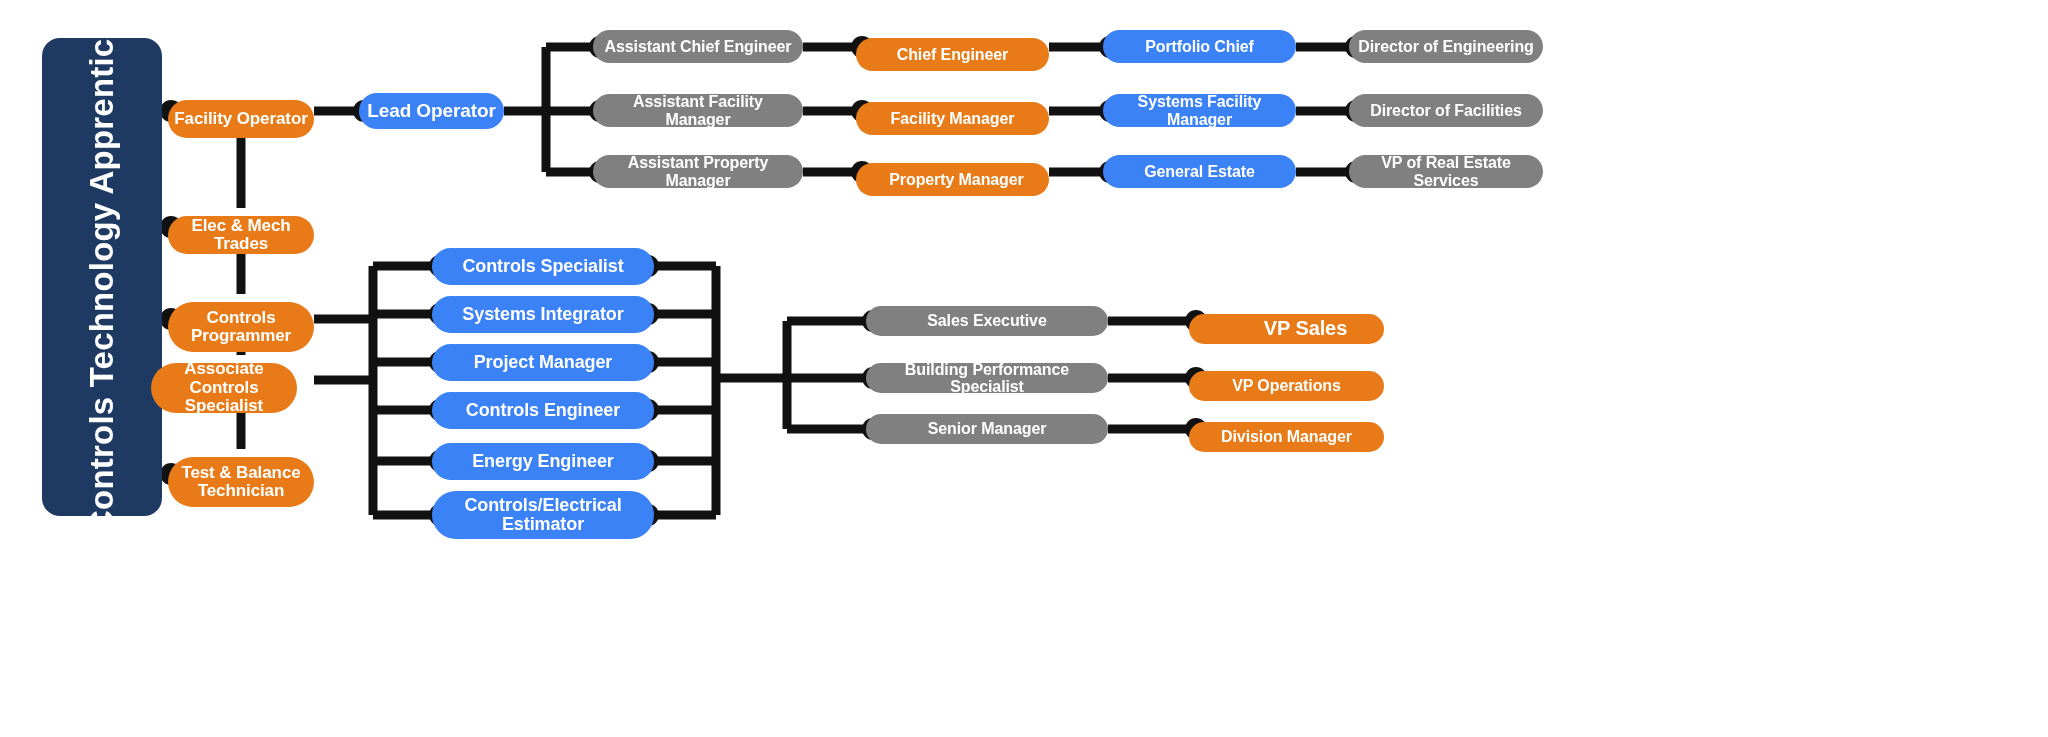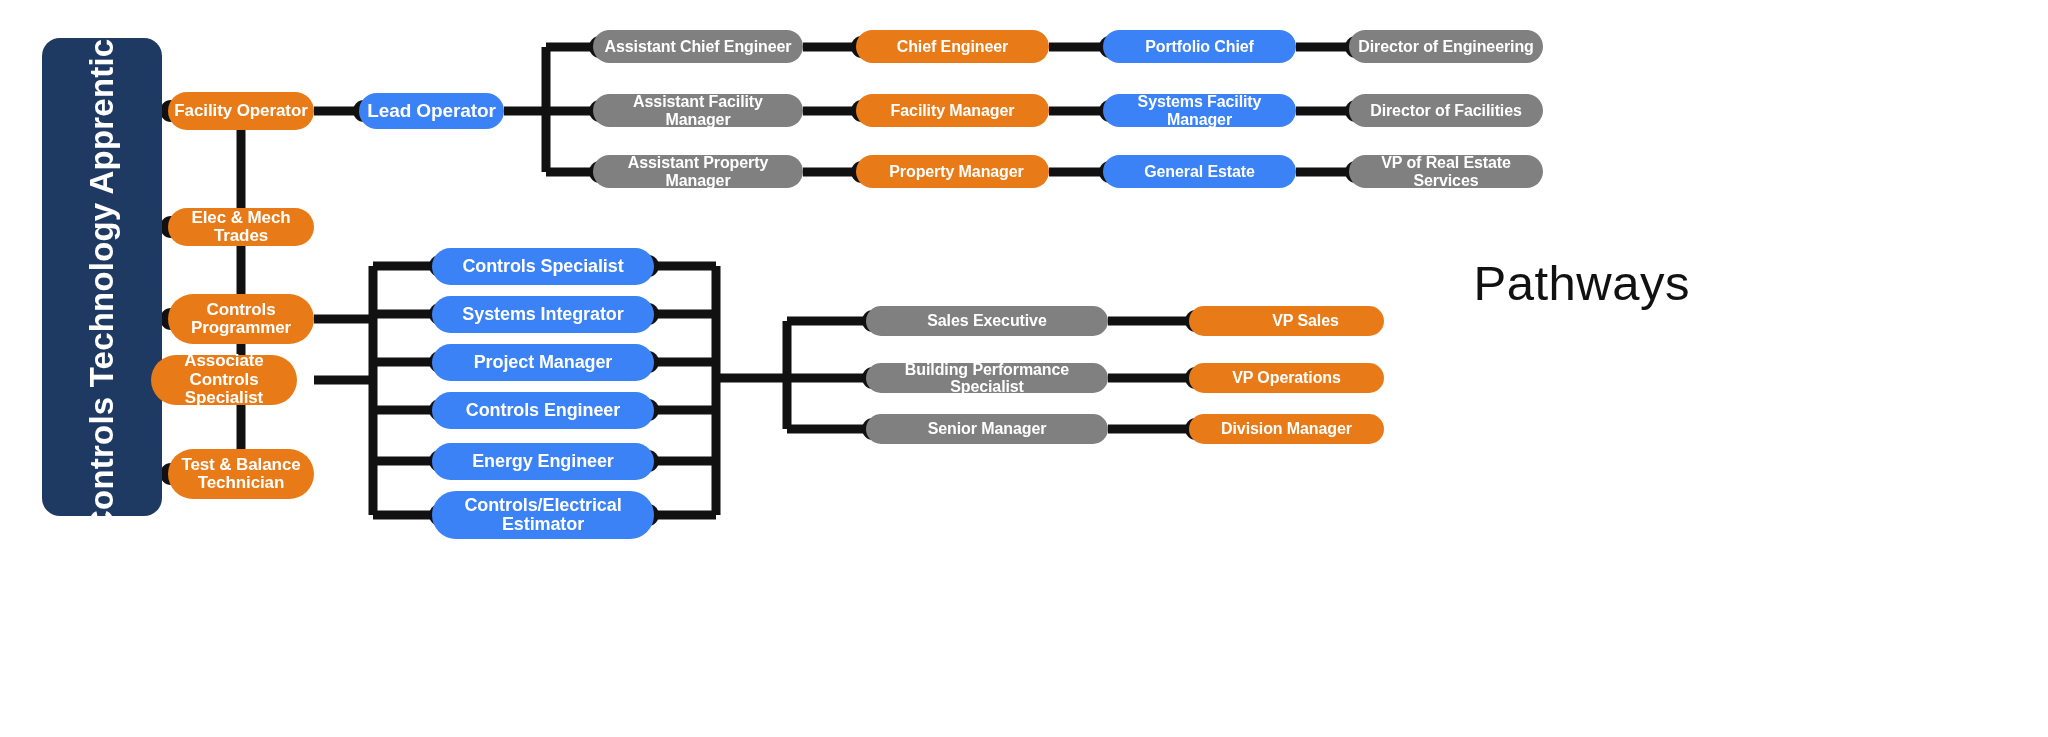--- a/index.html
+++ b/index.html
@@ -31,21 +31,21 @@
     align-items: center;
     justify-content: center;
     text-align: center;
     color: #ffffff;
     font-weight: bold;
     line-height: 1.08;
     letter-spacing: -0.1px;
     z-index: 3;
     padding: 0 6px;
   }
-  .node.orange  { background: #e87b17; }
+  .node.orange  { background: #e87b17; margin-top: 8px; }
   .node.green   { background: #3b82f6; }
   .node.gray    { background: #808080; }
 
   .pill { border-radius: 999px; }
 
   #apprentice {
     position: absolute;
     left: 42px;
     top: 38px;
     width: 120px;
@@ -206,21 +206,20 @@
       <circle cx="1196" cy="378" r="11"></circle>
       <circle cx="1196" cy="429" r="11"></circle>
     </g>
   </svg>
 
   <div id="apprentice">
     <span class="vtext">Controls Technology Apprentice</span>
   </div>
 
   <div id="title">
-    <div class="l2">Pathways</div>
   </div>
 
   <div id="node-layer">
       <div class="node pill orange" style="left: 168px; top: 92px; width: 146px; height: 38px; font-size: 17px;">
         <span>Facility Operator</span>
       </div>
       <div class="node pill orange" style="left: 168px; top: 208px; width: 146px; height: 38px; font-size: 17px;">
         <span>Elec &amp; Mech Trades</span>
       </div>
       <div class="node pill orange" style="left: 168px; top: 294px; width: 146px; height: 50px; font-size: 17px;">
@@ -291,21 +290,21 @@
       </div>
       <div class="node pill gray" style="left: 866px; top: 306px; width: 242px; height: 30px; font-size: 16px;">
         <span>Sales Executive</span>
       </div>
       <div class="node pill gray" style="left: 866px; top: 363px; width: 242px; height: 30px; font-size: 16px;">
         <span>Building Performance Specialist</span>
       </div>
       <div class="node pill gray" style="left: 866px; top: 414px; width: 242px; height: 30px; font-size: 16px;">
         <span>Senior Manager</span>
       </div>
-      <div class="node pill orange" style="left: 1189px; top: 306px; width: 195px; height: 30px; font-size: 16px; padding-left: 44px;">
+      <div class="node pill orange" style="left: 1189px; top: 306px; width: 195px; height: 30px; font-size: 20px; padding-left: 44px;">
         <span>VP Sales</span>
       </div>
       <div class="node pill orange" style="left: 1189px; top: 363px; width: 195px; height: 30px; font-size: 16px;">
         <span>VP Operations</span>
       </div>
       <div class="node pill orange" style="left: 1189px; top: 414px; width: 195px; height: 30px; font-size: 16px;">
         <span>Division Manager</span>
       </div>
     </div>
 </div>

